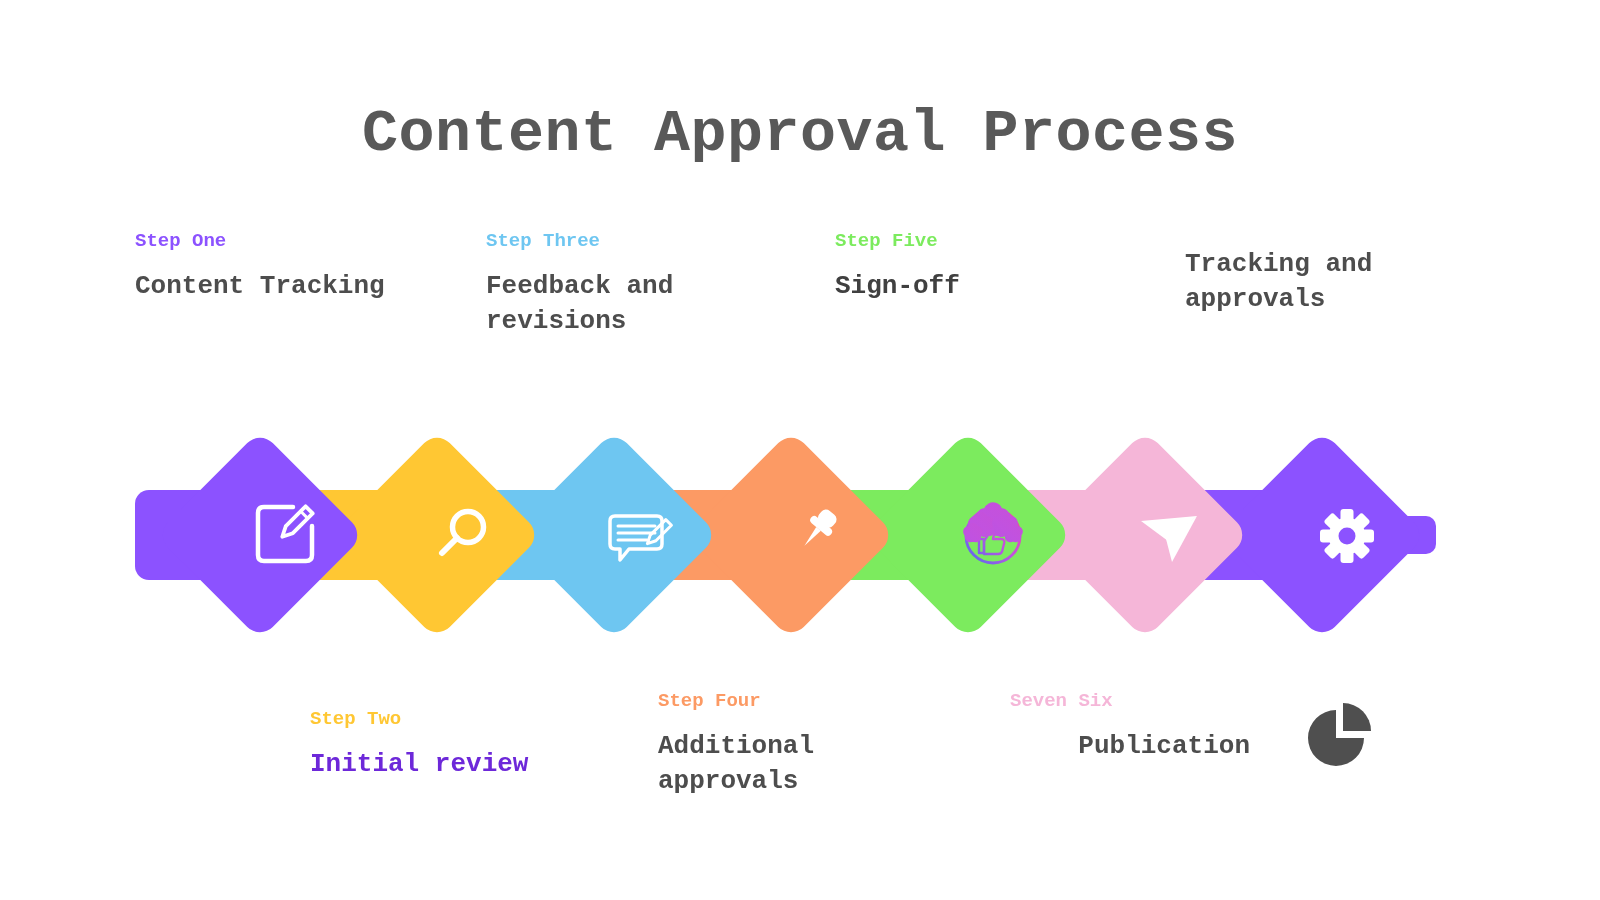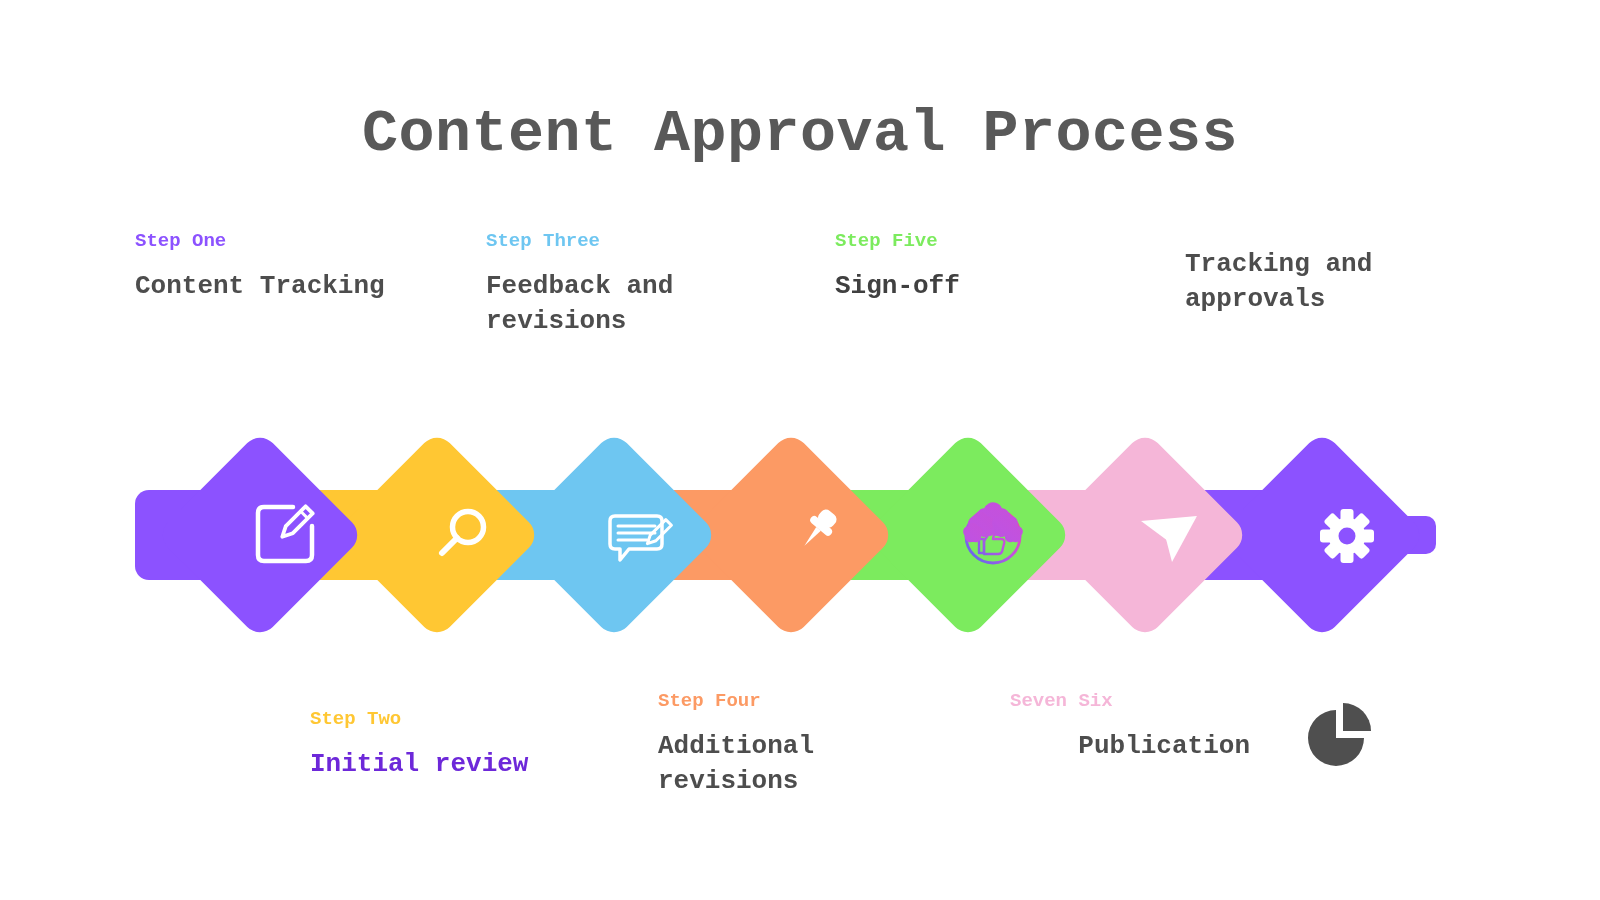--- a/index.html
+++ b/index.html
@@ -149,21 +149,21 @@
       <circle cx="0" cy="0" r="8.5" fill="#8C52FF"></circle>
     </g>
   </svg>
 
   <div class="step-label pos-s2">
     <div class="step-name" style="color: rgb(255, 199, 51);">Step Two</div>
     <div class="step-desc" style="color: #6d28d9;">Initial review</div>
   </div>
   <div class="step-label pos-s4">
     <div class="step-name" style="color: rgb(252, 154, 100);">Step Four</div>
-    <div class="step-desc" style="color: rgb(77, 77, 77);">Additional revisions</div>
+    <div class="step-desc" style="color: rgb(77, 77, 77);">Additional approvals</div>
   </div>
   <div class="step-label pos-s6">
     <div class="step-name" style="color: rgb(245, 182, 216);">Seven Six</div>
     <div class="step-desc" style="color: rgb(77, 77, 77); text-align: right;">Publication</div>
   </div>
 
   <svg class="pie-decor" width="76" height="74" viewBox="-36 -38 76 74" xmlns="http://www.w3.org/2000/svg">
     <path d="M 0,0 L 0,-28 A 28,28 0 1 0 28,0 Z" fill="#4F4F4F"></path>
     <path d="M 0,0 L 0,-28 A 28,28 0 0 1 28,0 Z" transform="translate(7,-7)" fill="#4F4F4F"></path>
   </svg>

